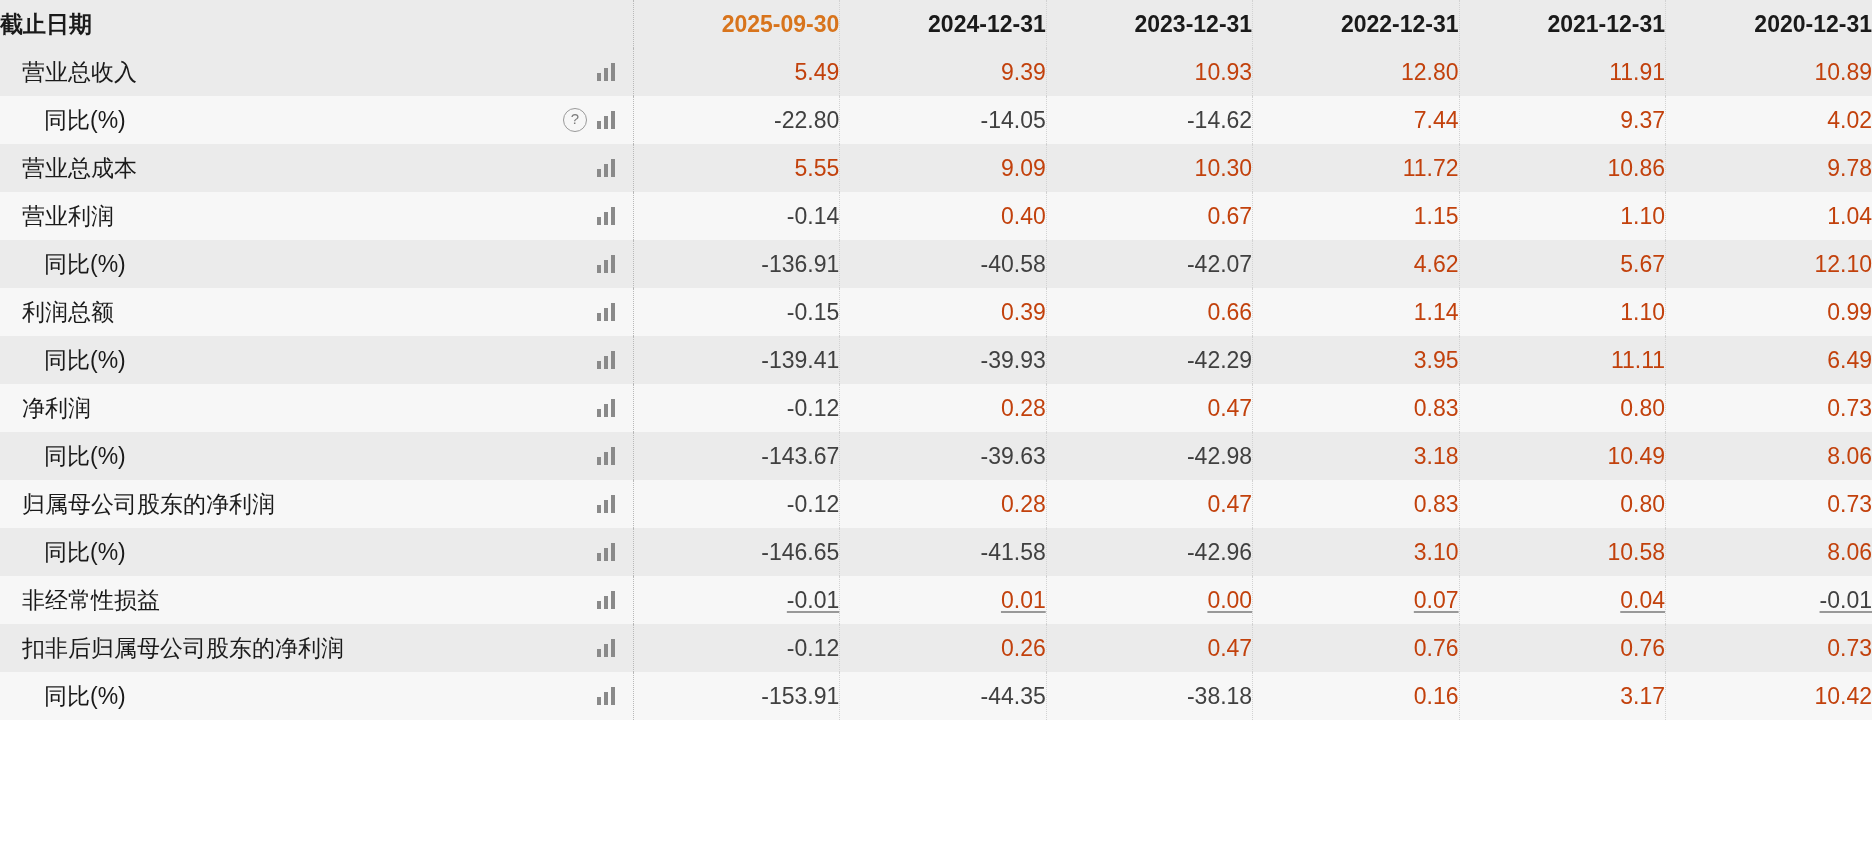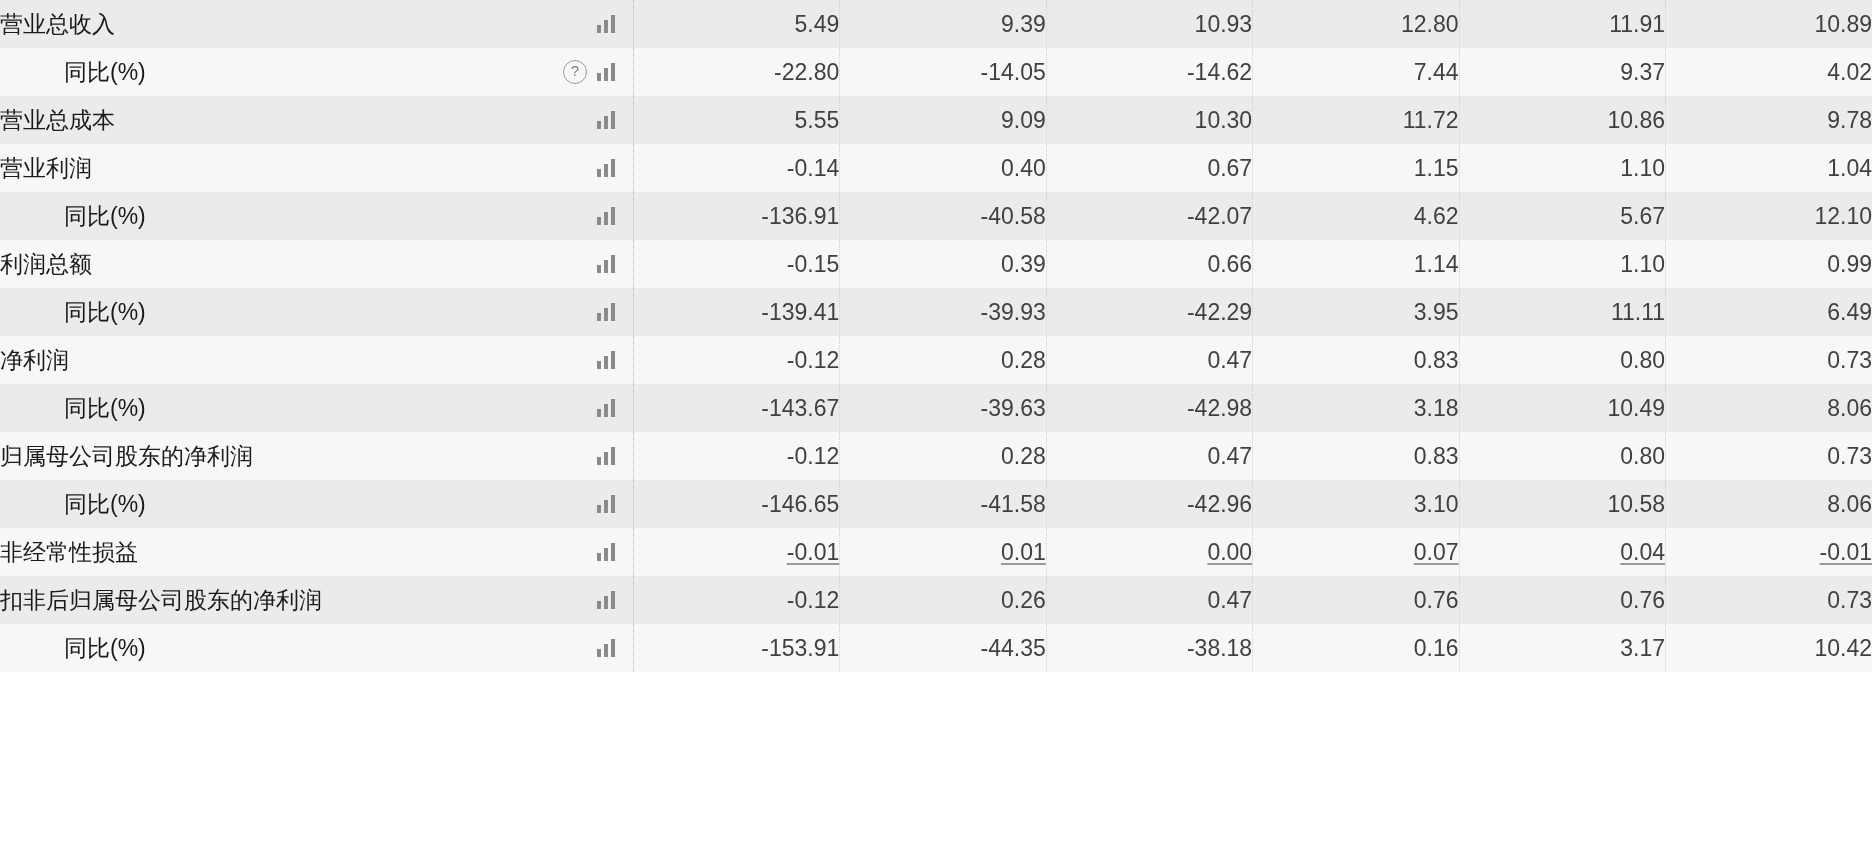--- a/index.html
+++ b/index.html
@@ -66,22 +66,22 @@
   tr.odd td { background: #ebebeb; }
   tr.even td { background: #f7f7f7; }
 
   .caret {
     display: inline-block;
     width: 20px;
     color: #555;
     font-size: 17px;
     transform: translateY(-2px);
   }
-  .indent1 { }
-  .indent2 { padding-left: 64px; }
+  .indent1 { padding-left: 22px; }
+  .indent2 { padding-left: 44px; }
 
   .lab-inner {
     display: flex;
     align-items: center;
     justify-content: space-between;
     width: 100%;
   }
   .lab-text { flex: 0 0 auto; }
   .lab-icons {
     display: flex;
@@ -111,37 +111,46 @@
     bottom: 0;
     width: 4px;
     background: #8a8a8a;
     display: block;
   }
   .bar-icon i:nth-child(1) { left: 0;  height: 8px; }
   .bar-icon i:nth-child(2) { left: 7px; height: 13px; }
   .bar-icon i:nth-child(3) { left: 14px; height: 18px; }
 
   .neg { color: #404040; }
-  .pos { color: #404040; }
+  .pos { color: #c2410c; }
   .uline { text-decoration: underline; text-decoration-color: #999; text-underline-offset: 3px; margin-top: 12px; }
 </style>
 </head>
 <body>
 
 <table class="fin">
   <colgroup>
     <col class="label-col">
     <col class="data-col">
       <col class="data-col">
       <col class="data-col">
     <col class="data-col">
       <col class="data-col">
       <col class="data-col">
   </colgroup>
   <tbody id="table-body">
+      <tr class="head">
+        <td class="lab">截止日期</td>
+        <td class="val cur">2025-09-30</td>
+        <td class="val">2024-12-31</td>
+        <td class="val">2023-12-31</td>
+        <td class="val">2022-12-31</td>
+        <td class="val">2021-12-31</td>
+        <td class="val last">2020-12-31</td>
+      </tr>
       <tr class="odd">
         <td class="lab">
           <div class="lab-inner">
             <span class="lab-text indent1">营业总收入</span>
             <span class="lab-icons">
               <span class="bar-icon">
                 <i></i>
                 <i></i>
                 <i></i>
               </span>

